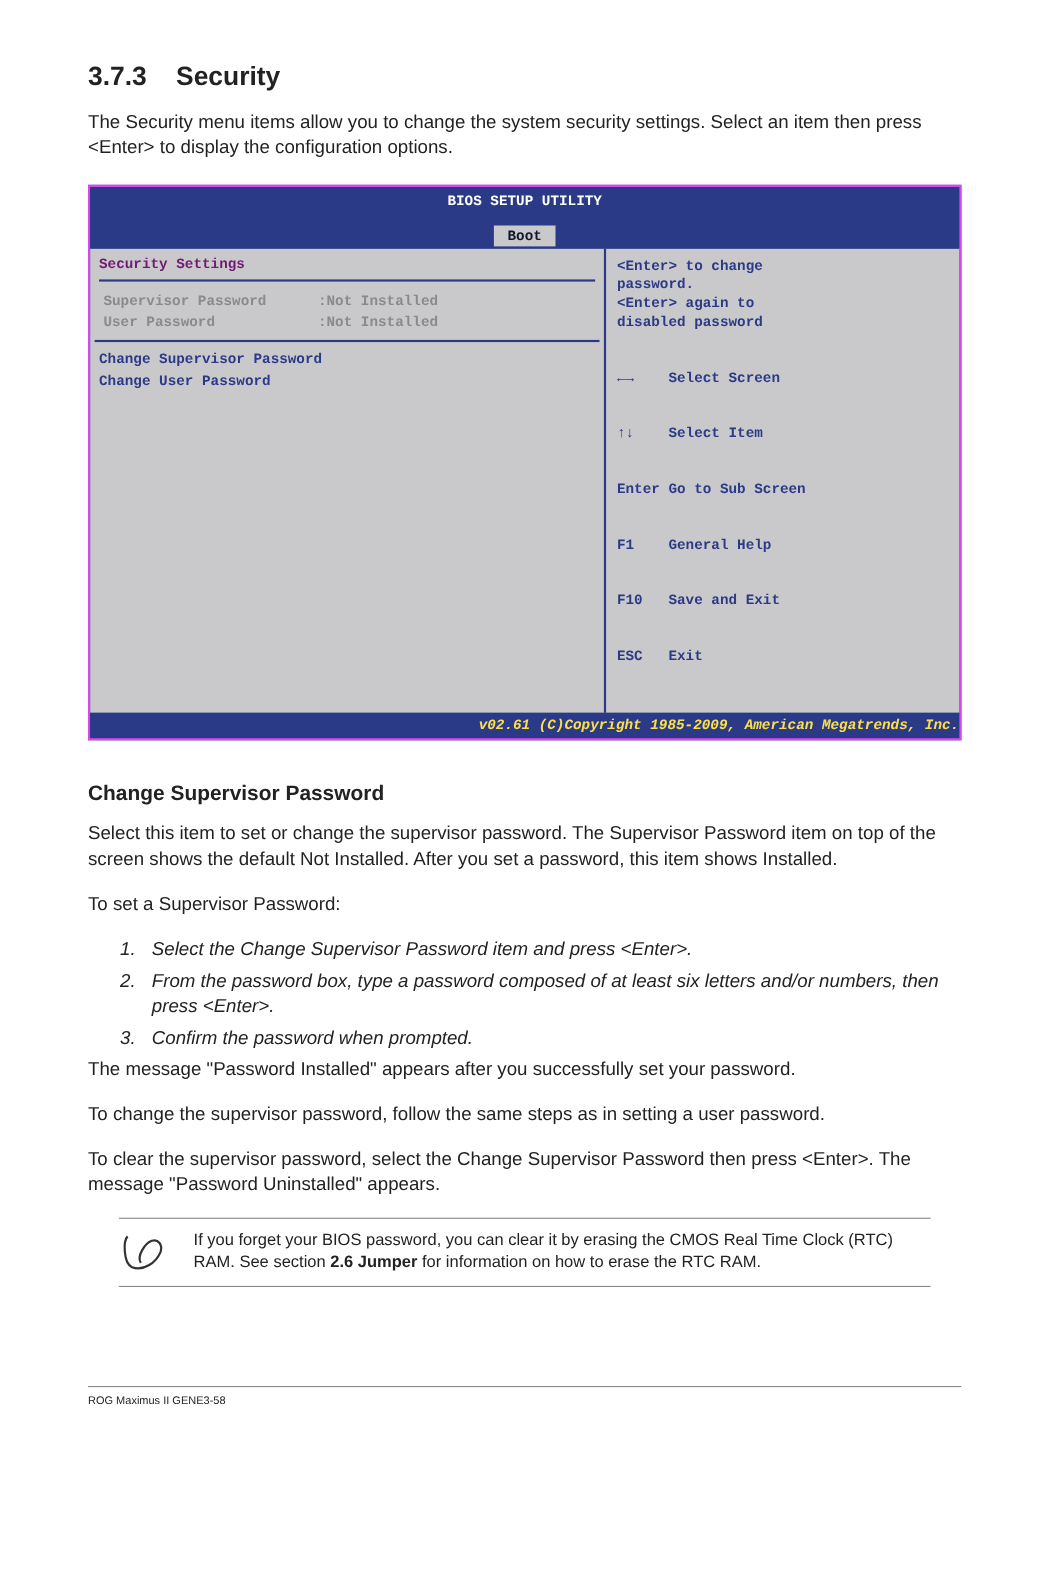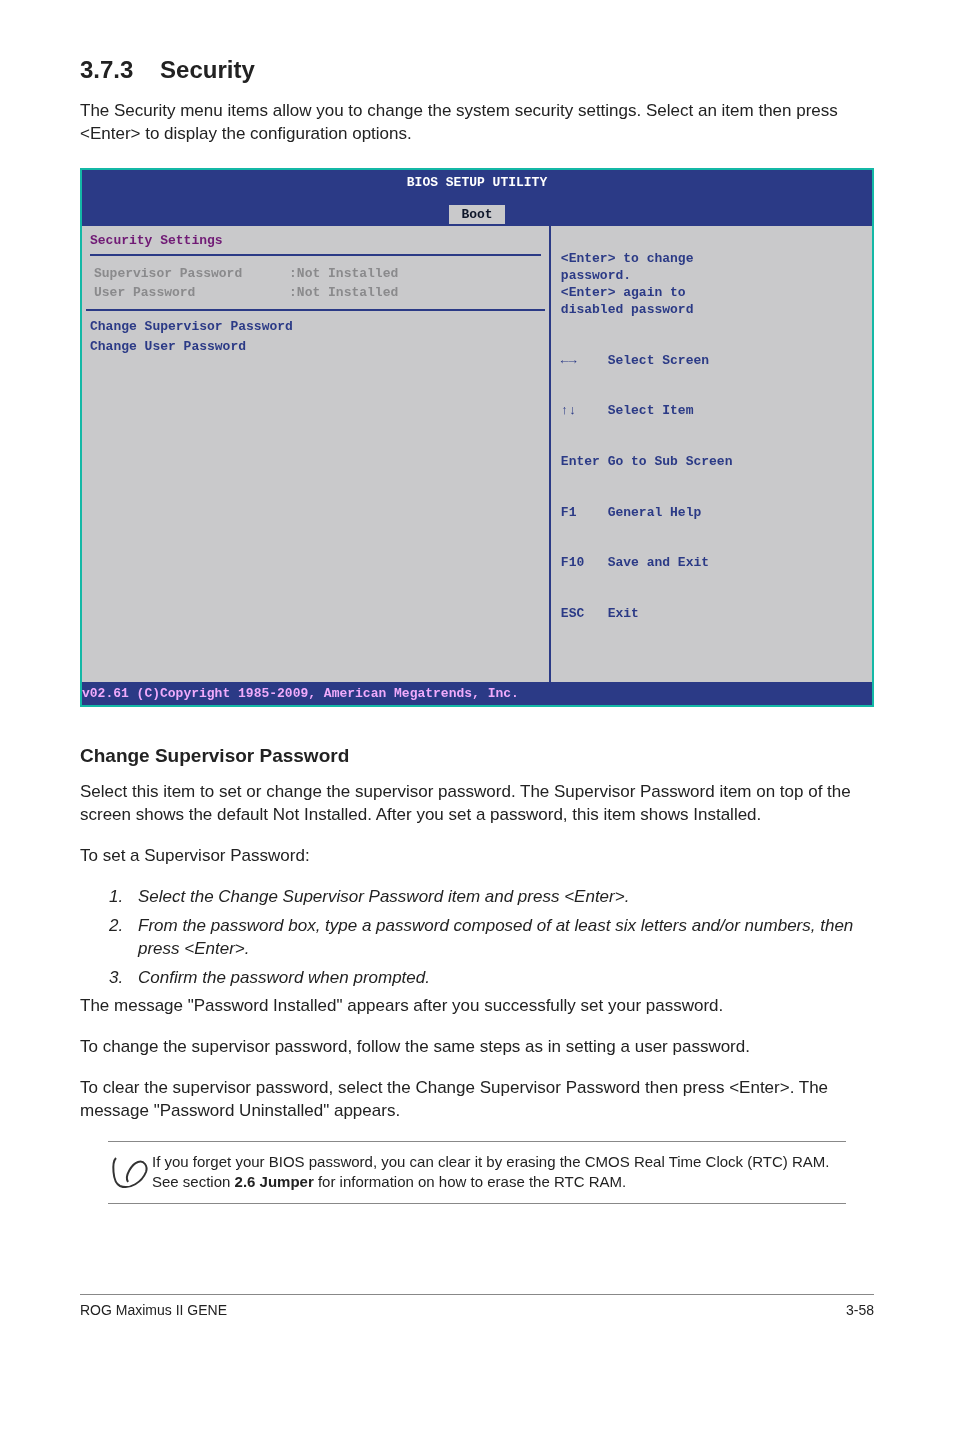--- a/index.html
+++ b/index.html
@@ -16,21 +16,21 @@
     font-weight: bold;
     margin-bottom: 14px;
   }
   .intro-para {
     font-size: 17px;
     margin-bottom: 22px;
   }
 
   
   .bios {
-    border: 2px solid #14b8a6;
+    border: 2px solid #d946ef;
     background: #2b3a86;
     font-family: "Courier New", monospace;
     font-size: 13px;
     font-weight: bold;
   }
   .bios-topbar {
     background: #2b3a86;
     color: #fff;
     text-align: center;
     padding: 4px 0 2px 0;
@@ -47,21 +47,21 @@
     display: flex;
     background: #c9c9cb;
   }
   .bios-left {
     flex: 1.55;
     border-right: 2px solid #2b3a86;
     padding: 0;
   }
   .bios-right {
     flex: 1;
-    padding: 25px 10px;
+    padding: 8px 10px;
     color: #2b3a86;
     display: flex;
     flex-direction: column;
     justify-content: space-between;
     min-height: 230px;
   }
   .bios-section-title-wrap {
     border: 2px solid #2b3a86;
     border-left: none;
     border-right: none;
@@ -88,23 +88,24 @@
   .bios-links-wrap {
     margin: 6px 0 40px 0;
   }
   .bios-help-top div { line-height: 1.3; }
   .bios-keys {
     line-height: 1.3;
     white-space: pre;
   }
   .bios-footer {
     background: #2b3a86;
-    color: #f0abfc;
-    text-align: left;
+    color: #fde047;
+    text-align: right;
     padding: 3px 0;
+    font-style: italic;
   }
 
   h3 {
     font-size: 19px;
     font-weight: bold;
     margin: 36px 0 12px 0;
   }
   .body-para {
     font-size: 17px;
     margin-bottom: 18px;
@@ -120,42 +121,43 @@
     margin-bottom: 6px;
   }
   .after-list {
     font-size: 17px;
     margin-bottom: 18px;
   }
 
   .note-row {
     display: flex;
     align-items: flex-start;
+    gap: 24px;
     margin: 10px 28px 0 28px;
     border-top: 1px solid #888;
     border-bottom: 1px solid #888;
     padding: 10px 0;
   }
   .note-icon {
     flex: 0 0 44px;
     height: 40px;
   }
   .note-text {
     font-size: 15px;
     line-height: 1.35;
   }
   .footer-rule {
     border: none;
     border-top: 1px solid #888;
     margin: 90px 0 6px 0;
   }
   .page-footer {
     display: flex;
-    justify-content: space-between;
-    font-size: 14px;
+    justify-content: flex-start;
+    font-size: 10px;
   }
 </style>
 </head>
 <body>
 
 <h2>
   <span>3.7.3</span>&nbsp;&nbsp;&nbsp;&nbsp;<span>Security</span>
 </h2>
 
 <p class="intro-para">The Security menu items allow you to change the system security settings. Select an item then press &lt;Enter&gt; to display the configuration options.</p>

